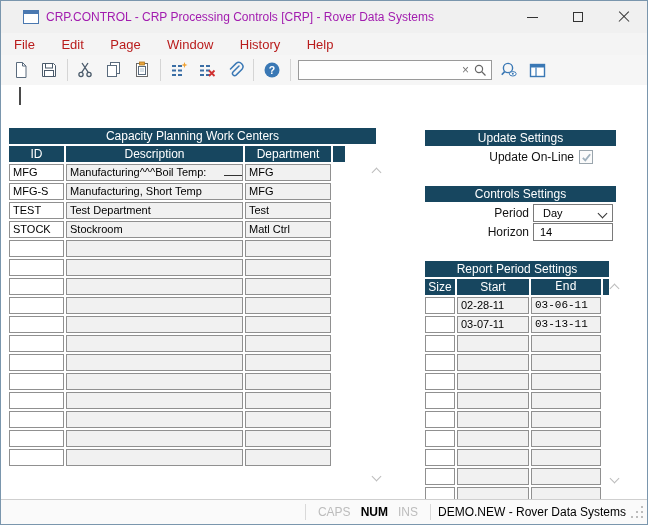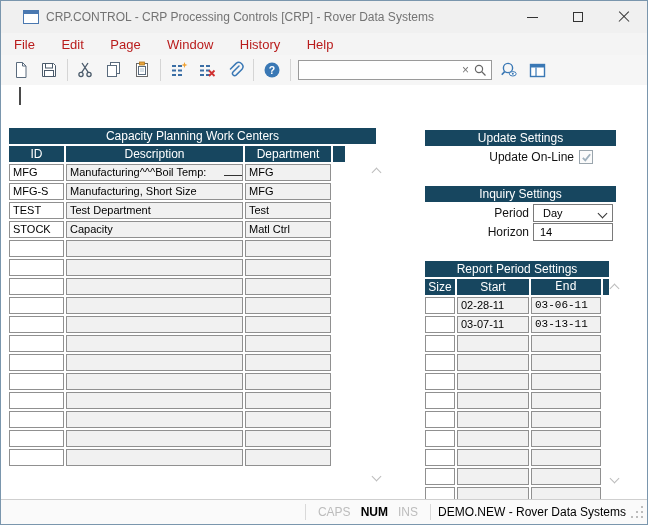--- a/index.html
+++ b/index.html
@@ -5,21 +5,21 @@
   * { box-sizing: border-box; margin: 0; padding: 0; }
   html,body { background:#cfd8dc; }
   body { font-family: "Liberation Sans", sans-serif; }
   .window {
     position: relative; width: 648px; height: 525px;
     background: #ffffff; border: 1px solid #7a96ad; overflow: hidden;
   }
   
   .titlebar { position:absolute; top:0; left:0; right:0; height:32px; background:#f0f0f0; }
   .app-icon { position:absolute; left:22px; top:9px; width:16px; height:14px; }
-  .title-text { position:absolute; left:45px; top:0; line-height:32px; font-size:12px; color:#737373; white-space:nowrap; }
+  .title-text { position:absolute; left:45px; top:0; line-height:32px; font-size:12px; color:#a21caf; white-space:nowrap; }
   .caption-btns { position:absolute; right:0; top:0; height:32px; display:flex; }
   .cap-btn { width:46px; height:32px; display:flex; align-items:center; justify-content:center; }
   .glyph-min { width:11px; height:1px; background:#333; }
   .glyph-max { width:10px; height:10px; border:1px solid #333; }
   .glyph-close { position:relative; width:12px; height:12px; }
   .glyph-close::before,.glyph-close::after { content:""; position:absolute; left:-1px; top:5px; width:14px; height:1.4px; background:#333; }
   .glyph-close::before { transform:rotate(45deg);} .glyph-close::after { transform:rotate(-45deg);}
   
   .menubar { position:absolute; top:32px; left:0; right:0; height:22px; background:#f4f4f4; padding-left:2px; }
   .menu-item { display:inline-block; padding:4px 11px 0 11px; font-size:13px; color:#b91c1c; height:22px; }
@@ -219,31 +219,31 @@
       <div class="hdr-cell navy wc-narrow"></div>
     </div>
     <div id="wc-rows">
       <div class="data-row">
         <div class="cell white wc-id">MFG</div>
         <div class="cell wc-desc"><span>Manufacturing^^^Boil Temp:</span><span class="blank-line"></span></div>
         <div class="cell wc-dept">MFG</div>
       </div>
       <div class="data-row">
         <div class="cell white wc-id">MFG-S</div>
-        <div class="cell wc-desc">Manufacturing, Short Size</div>
+        <div class="cell wc-desc">Manufacturing, Short Temp</div>
         <div class="cell wc-dept">MFG</div>
       </div>
       <div class="data-row">
         <div class="cell white wc-id">TEST</div>
         <div class="cell wc-desc">Test Department</div>
         <div class="cell wc-dept">Test</div>
       </div>
       <div class="data-row">
         <div class="cell white wc-id">STOCK</div>
-        <div class="cell wc-desc">Capacity</div>
+        <div class="cell wc-desc">Stockroom</div>
         <div class="cell wc-dept">Matl Ctrl</div>
       </div>
 
   <div class="data-row">
     <div class="cell white wc-id"></div>
     <div class="cell wc-desc"></div>
     <div class="cell wc-dept"></div>
   </div>
 
   <div class="data-row">
@@ -321,21 +321,21 @@
   <div class="panel-title navy upd-title">Update Settings</div>
   <div class="upd-row">
     <span class="upd-label">Update On-Line</span>
     <span class="checkbox">
       <svg width="11" height="11" viewBox="0 0 12 12">
         <polyline points="2,6.5 4.7,9.2 10,2.5" fill="none" stroke="#9fb0bd" stroke-width="2"></polyline>
       </svg>
     </span>
   </div>
 
-  <div class="panel-title navy inq-title">Inquiry Settings</div>
+  <div class="panel-title navy inq-title">Controls Settings</div>
   <div class="inq-row" style="top:202px;">
     <span class="inq-label">Period</span>
     <div class="combo">
       <span>Day</span>
       <span class="chev down" style="border-color:#333;"></span>
     </div>
   </div>
   <div class="inq-row" style="top:221px;">
     <span class="inq-label">Horizon</span>
     <input class="textfield" type="text" value="14" style="">

